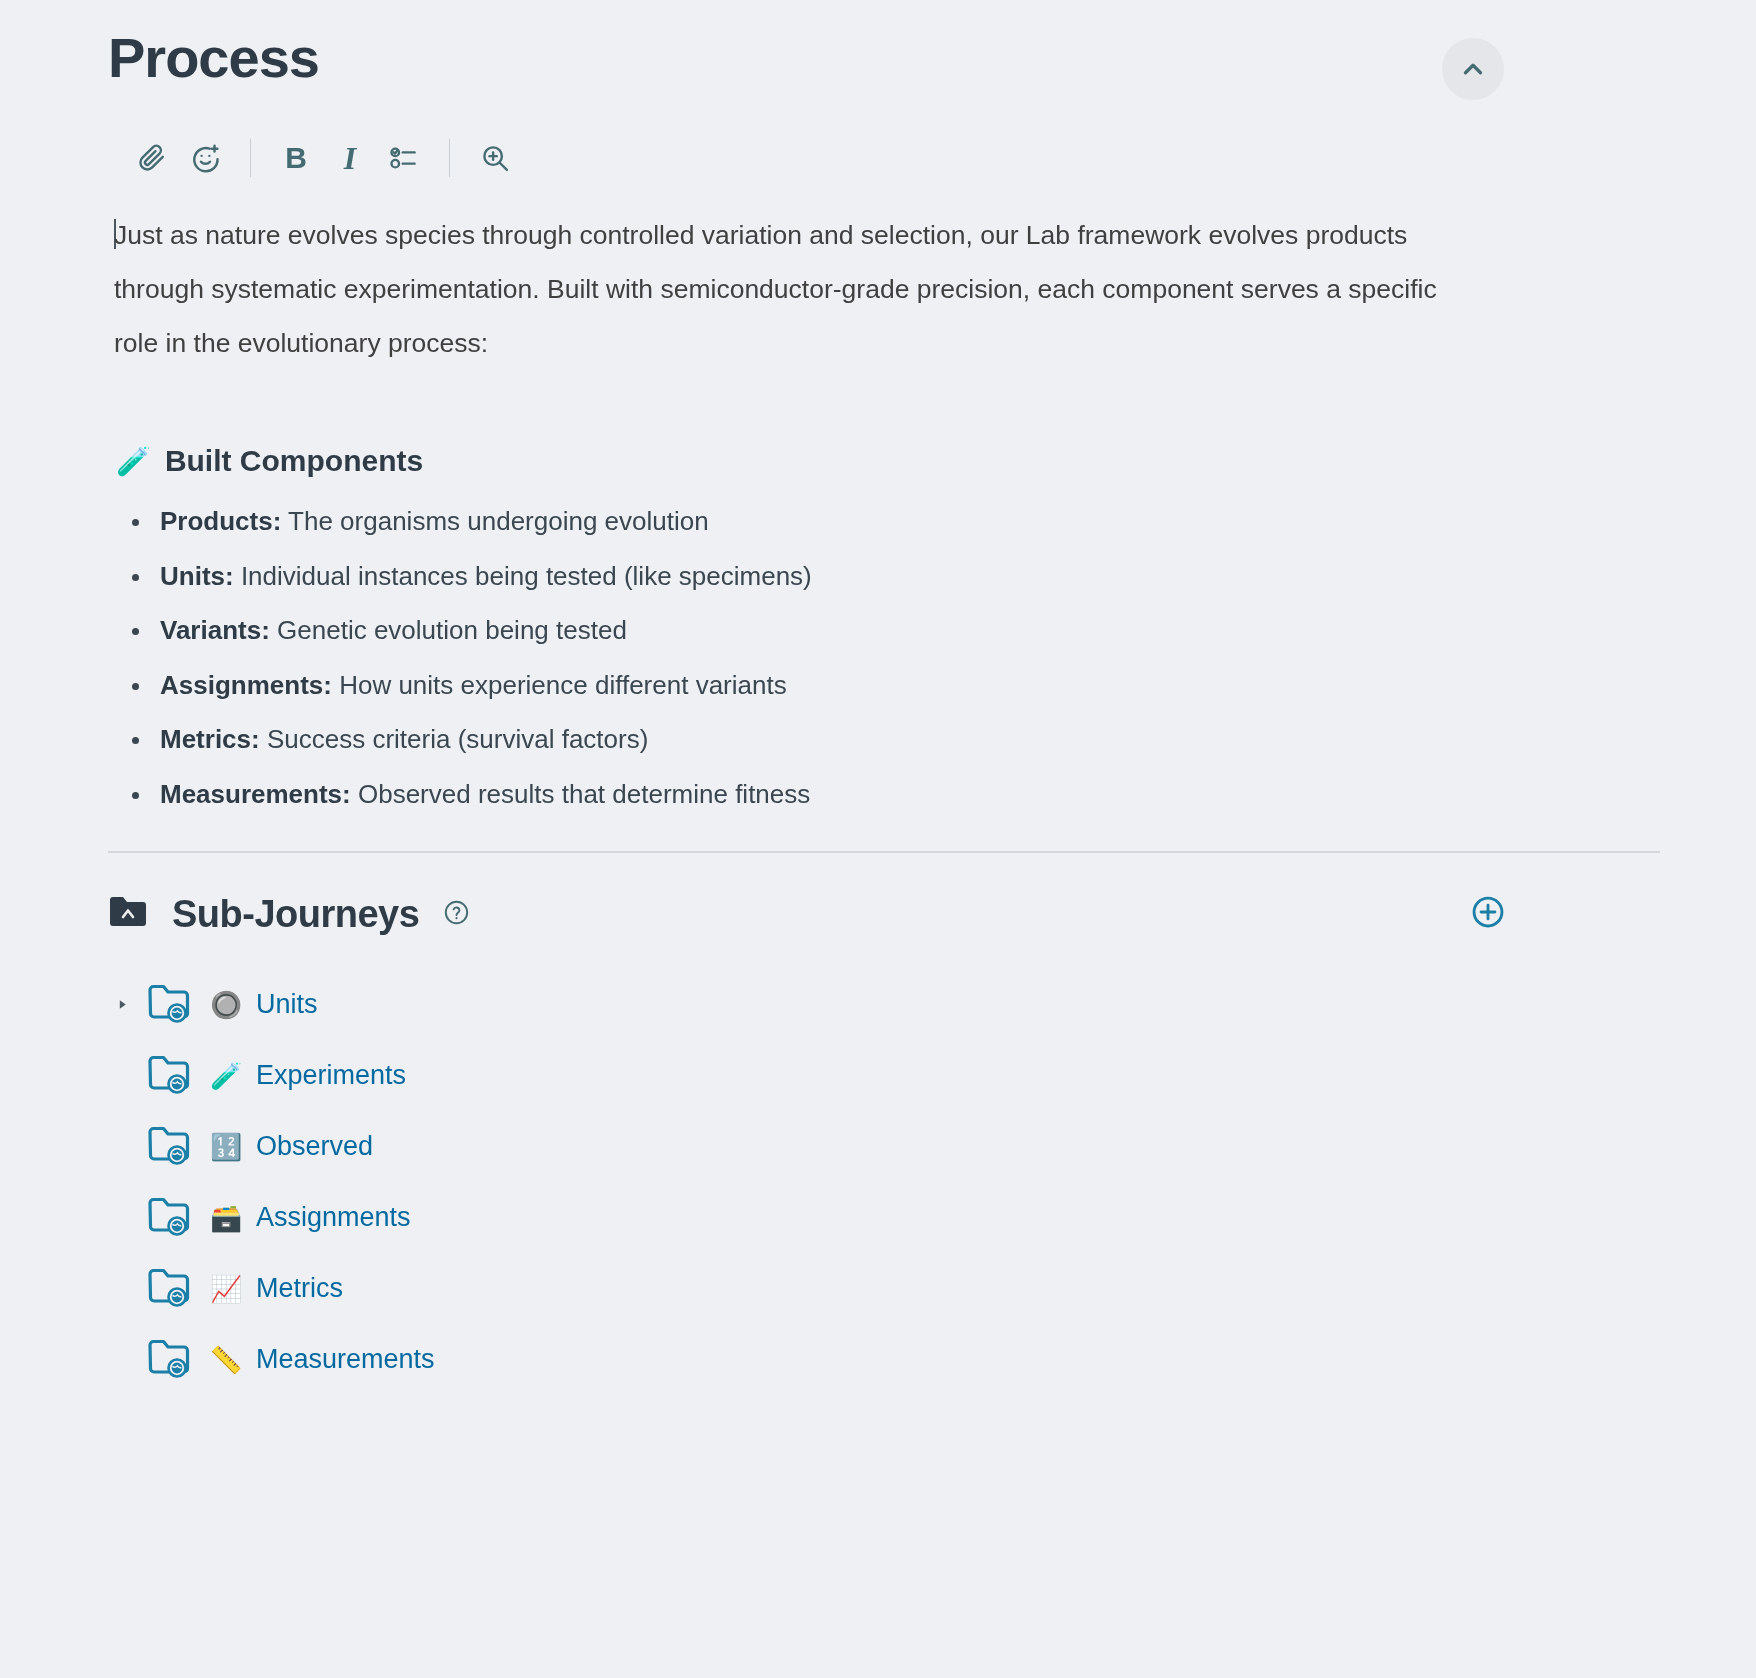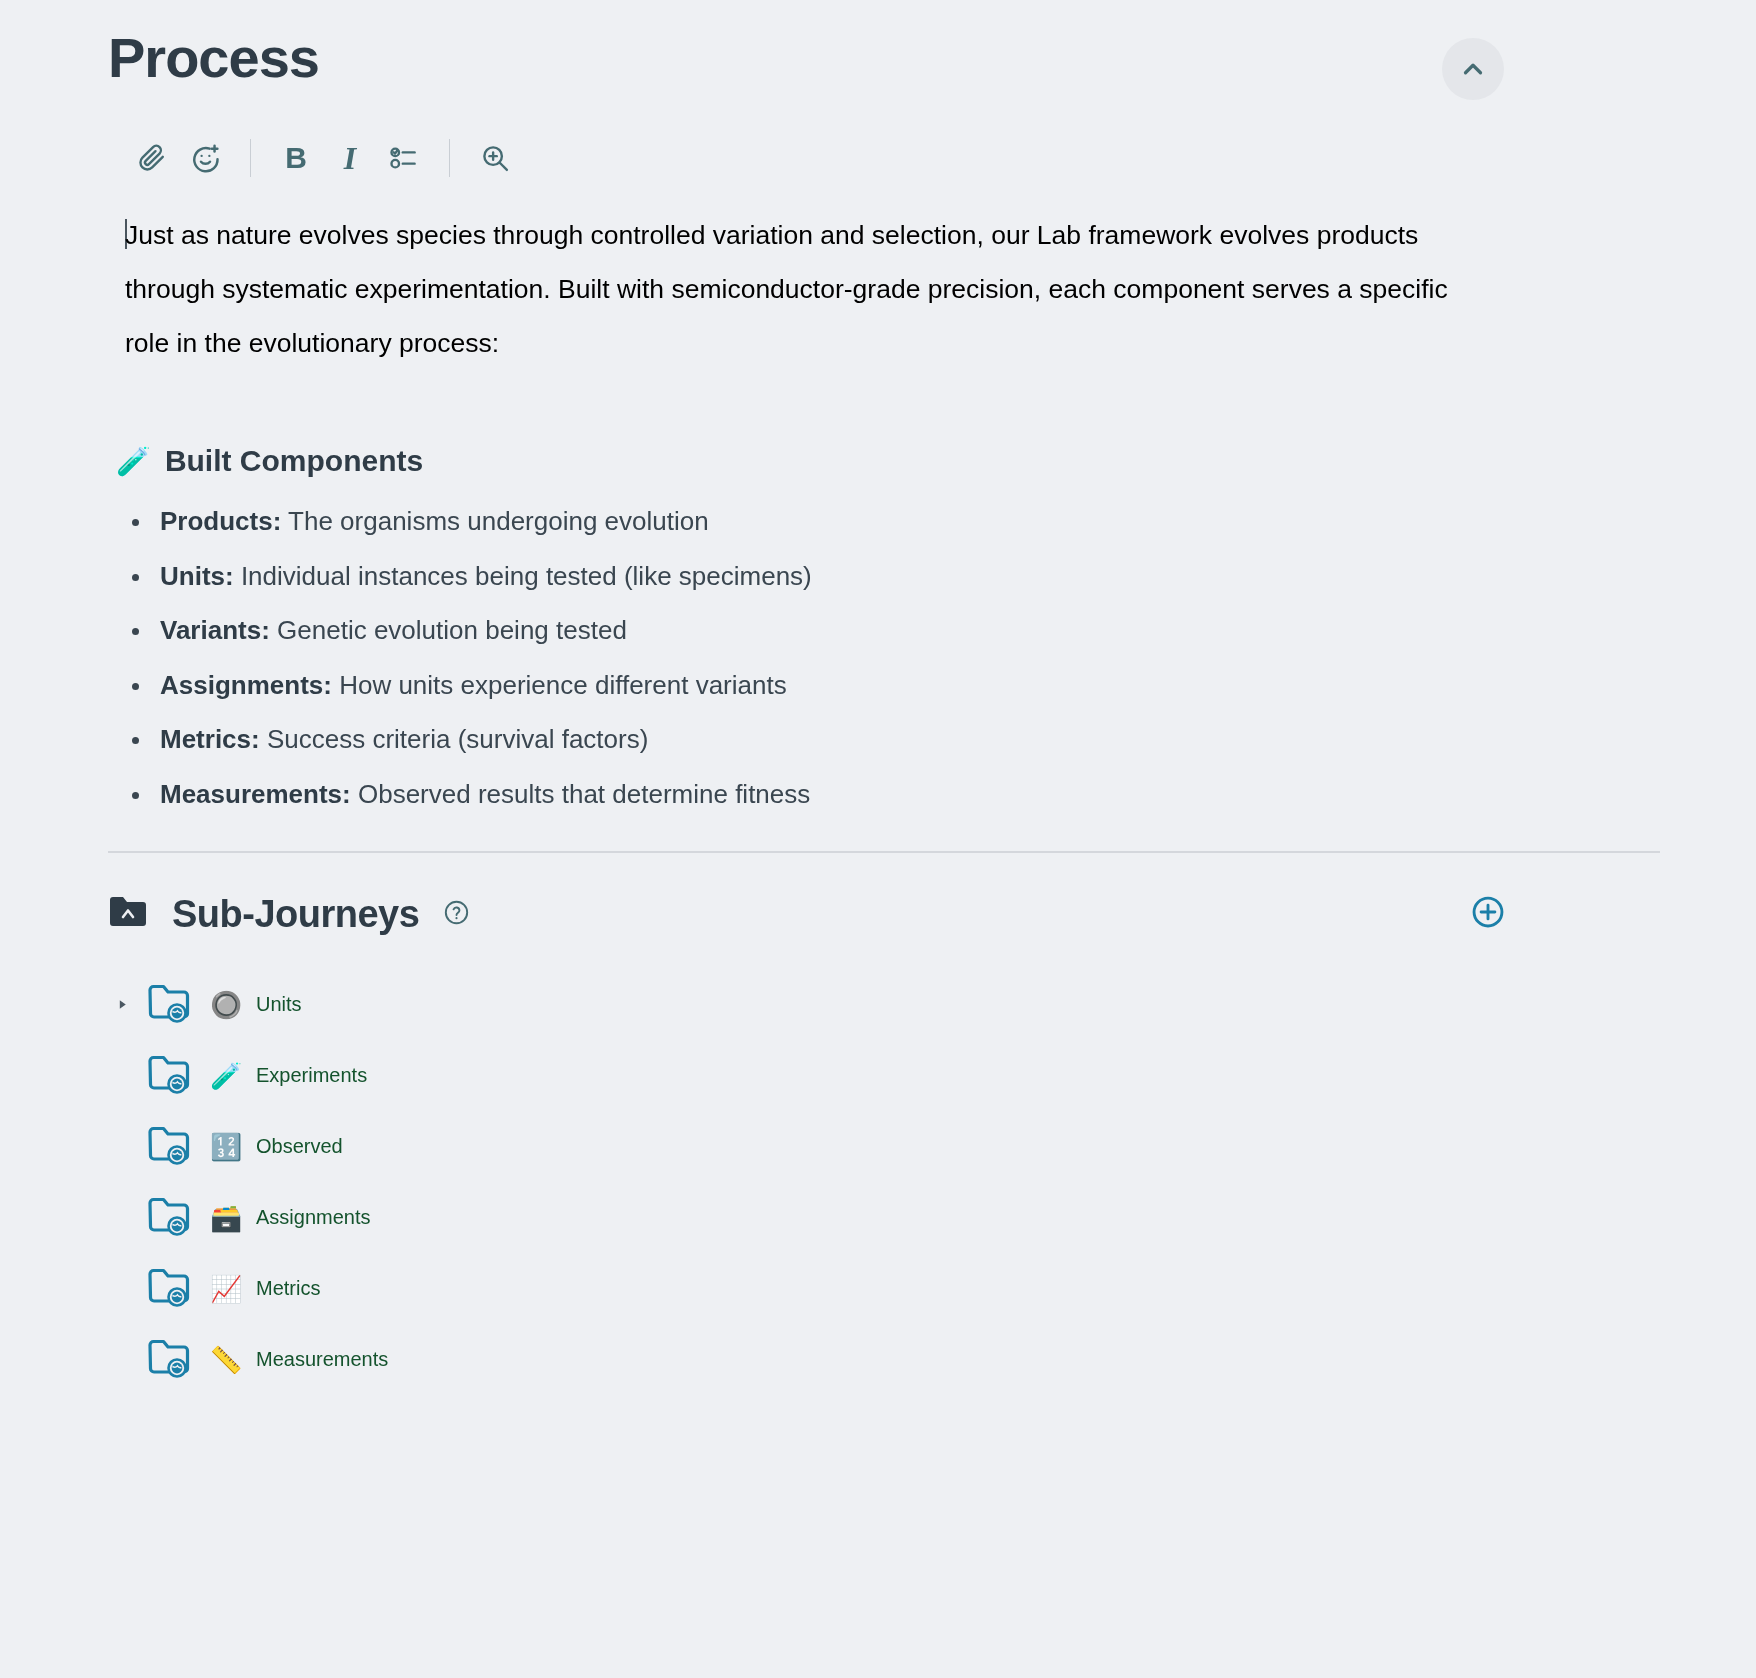--- a/index.html
+++ b/index.html
@@ -83,24 +83,24 @@
   .tb-divider {
     width: 1px;
     height: 38px;
     background: #c9ced4;
     margin: 0 18px;
     flex: none;
   }
 
   
   .body-text {
-    margin: 28px 0 0 15px;
+    margin: 28px 0 0 4px;
     font-size: 26.5px;
     line-height: 54px;
-    color: #000000;
+    color: #404040;
     max-width: 1360px;
     position: relative;
     padding-left: 2px;
   }
   .caret {
     display: inline-block;
     width: 2px;
     height: 30px;
     background: #4a555e;
     vertical-align: -5px;
@@ -196,22 +196,22 @@
   .folder-ico { flex: none; margin-right: 16px; display: block; }
   .row-emoji {
     font-family: "DejaVu Sans", sans-serif;
     font-size: 26px;
     width: 34px;
     flex: none;
     text-align: center;
     line-height: 1;
   }
   .row-label {
-    font-size: 20px;
-    color: #14532d;
+    font-size: 27px;
+    color: #0369a1;
     margin-left: 12px;
   }
 </style>
 </head>
 <body>
 
 <div class="page">
 
   <div class="header-row">
     <h1 class="page-title">Process</h1>

